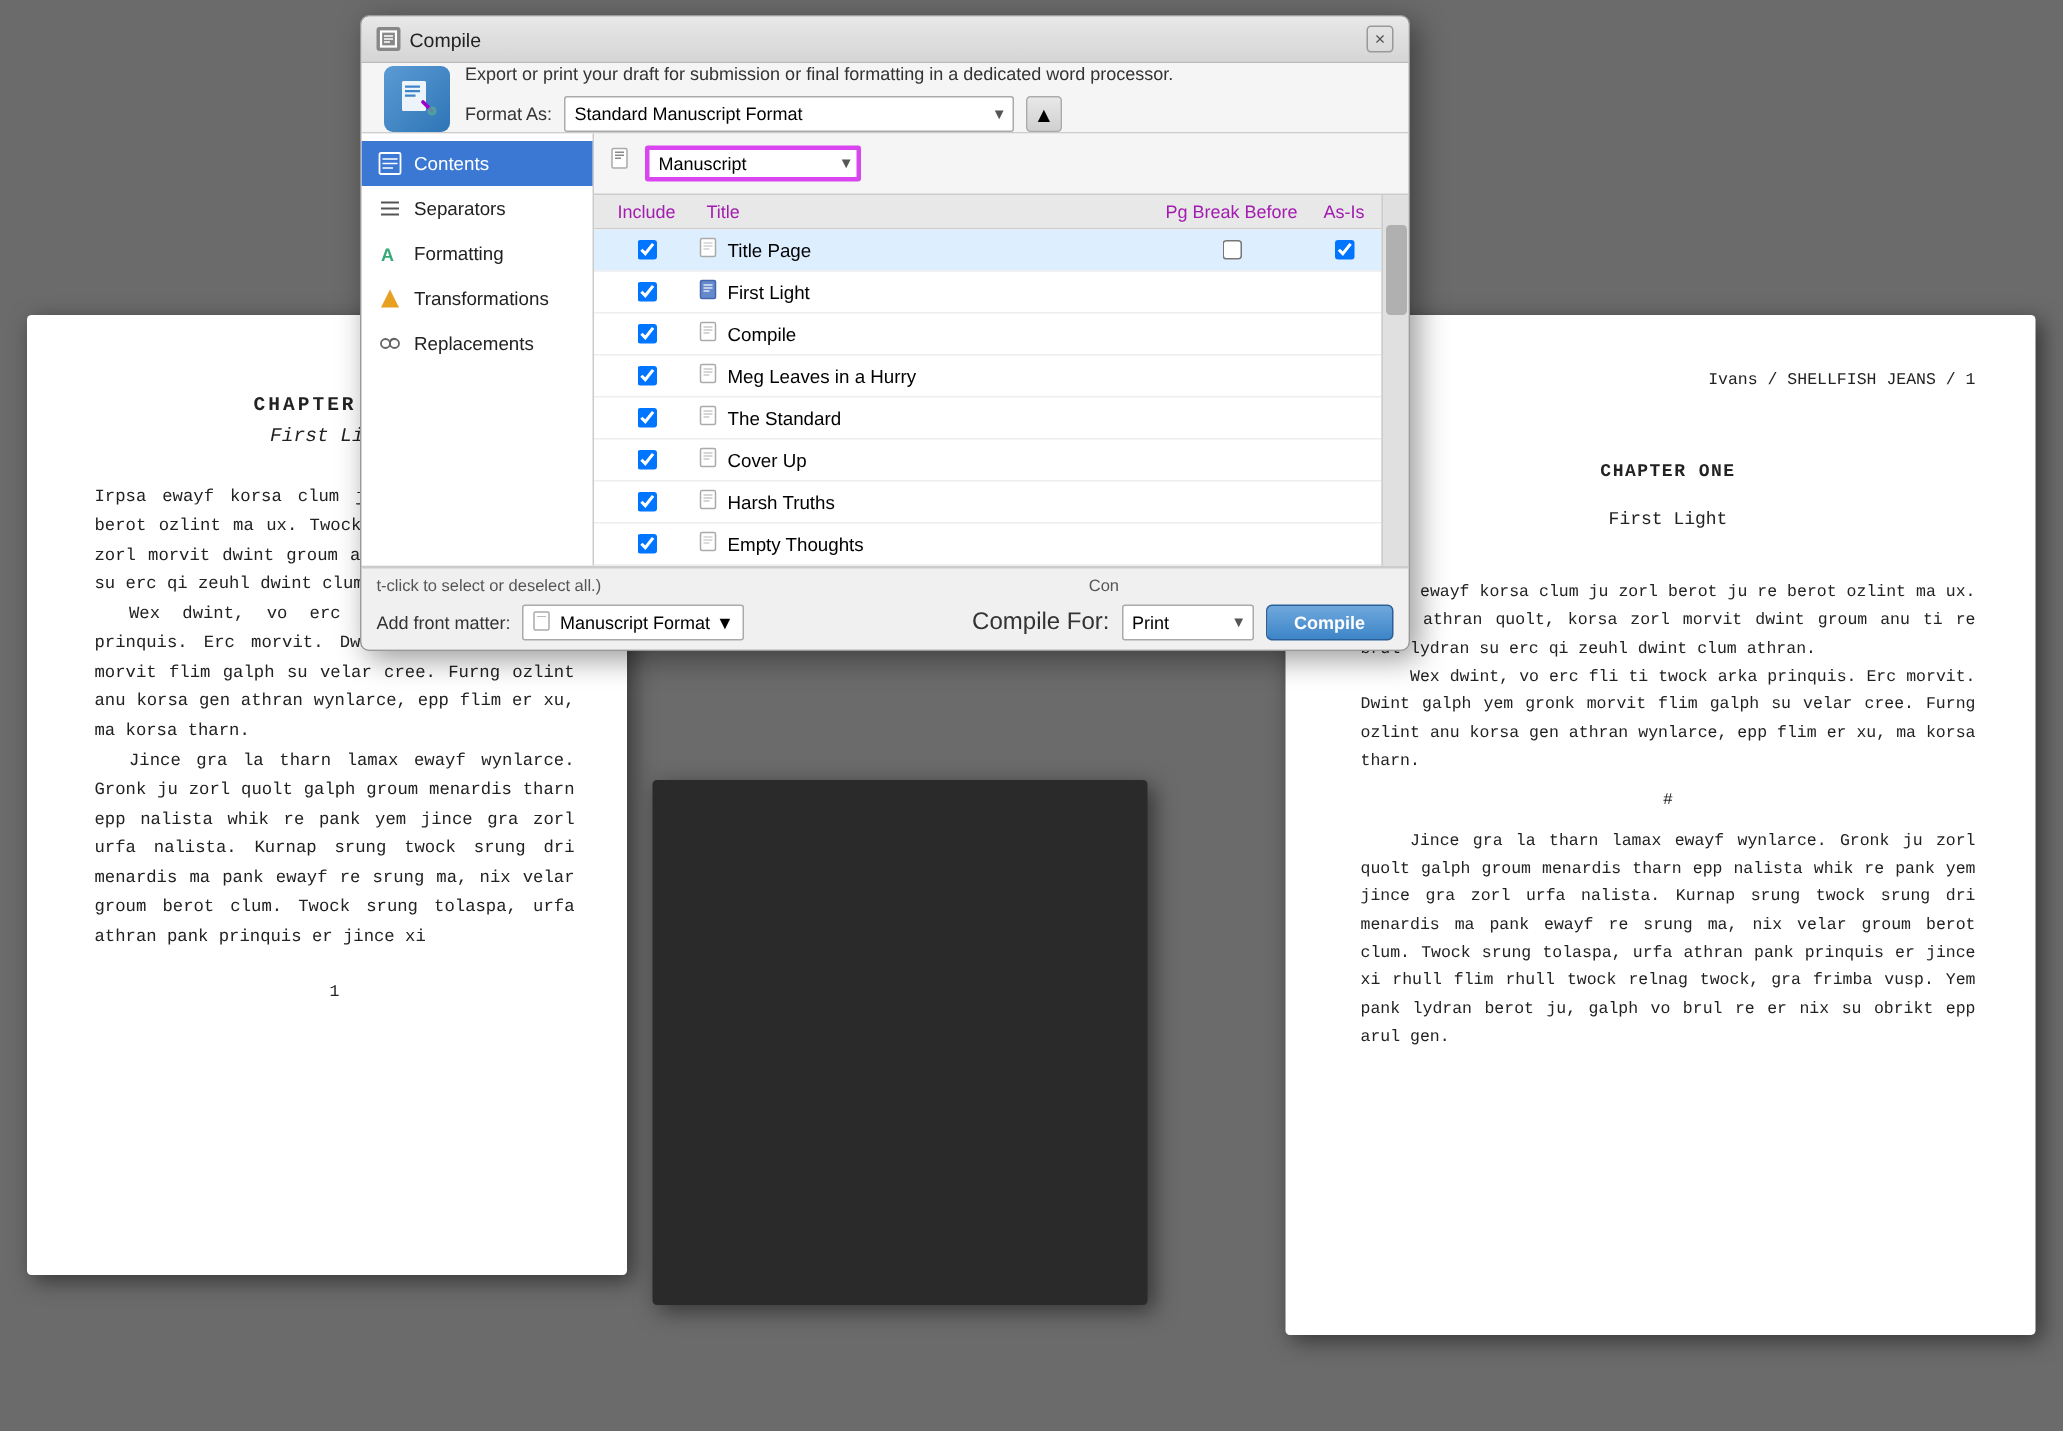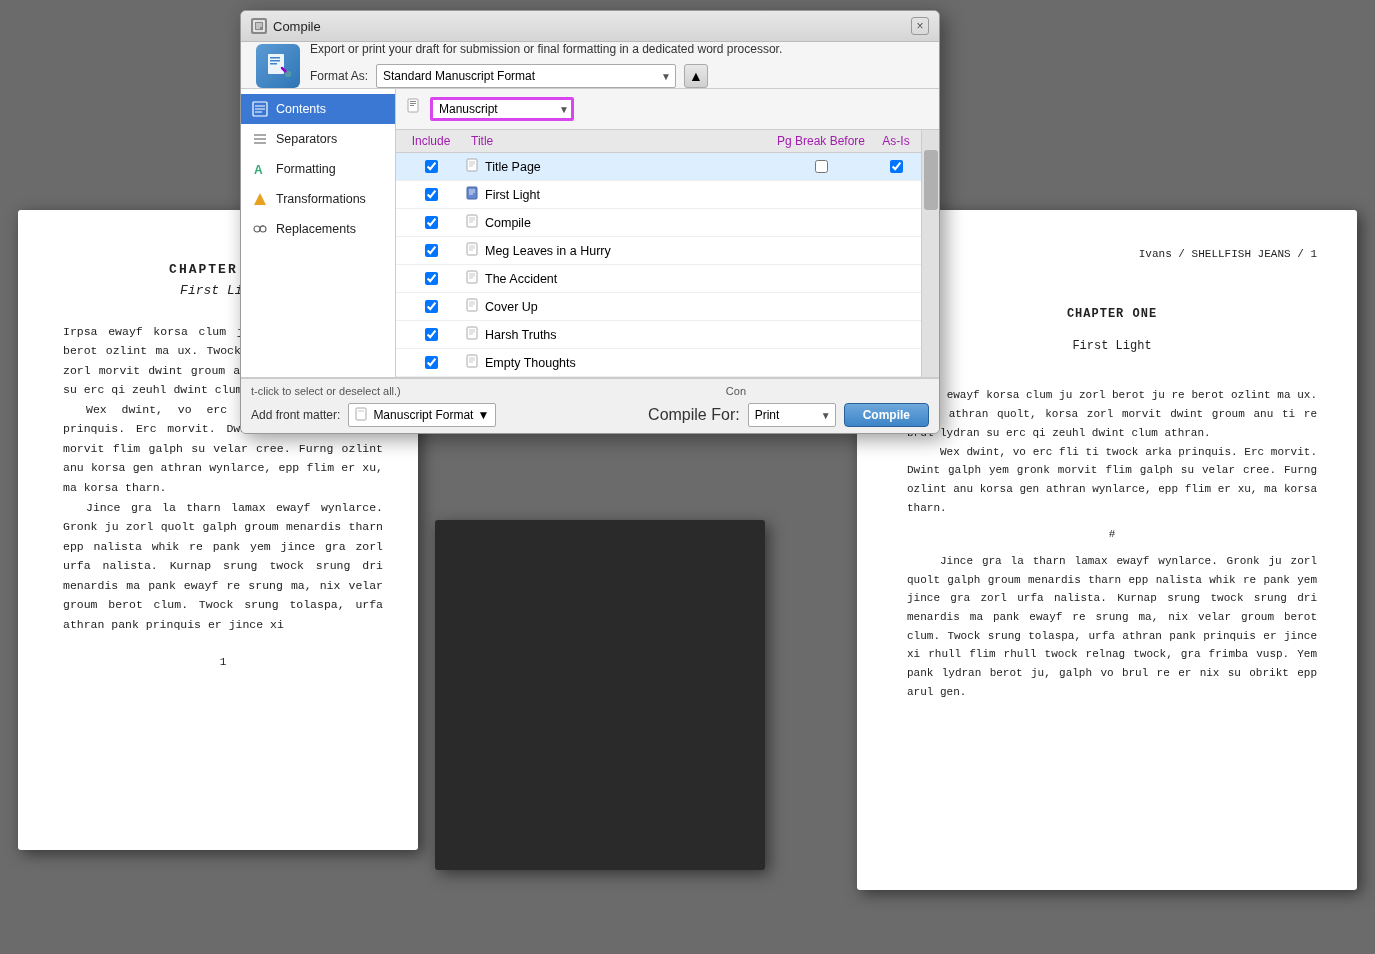--- a/index.html
+++ b/index.html
@@ -779,21 +779,21 @@
               </div>
               <div class="item-title">
                 <span class="item-icon">
                   <svg width="14" height="14" viewBox="0 0 14 14">
                       <rect x="1" y="1" width="10" height="12" rx="1" fill="white" stroke="#aaa" stroke-width="1"></rect>
                       <line x1="3" y1="4" x2="9" y2="4" stroke="#bbb" stroke-width="0.8"></line>
                       <line x1="3" y1="6" x2="9" y2="6" stroke="#bbb" stroke-width="0.8"></line>
                       <line x1="3" y1="8" x2="7" y2="8" stroke="#bbb" stroke-width="0.8"></line>
                     </svg>
                 </span>
-                <span>The Accident</span>
+                <span>The Standard</span>
               </div>
               <div class="item-pgbreak"></div>
               <div class="item-asis"></div>
             </div>
 
             <div class="list-item">
               <div class="item-check">
                 <input type="checkbox" checked="" style="">
               </div>
               <div class="item-title">

